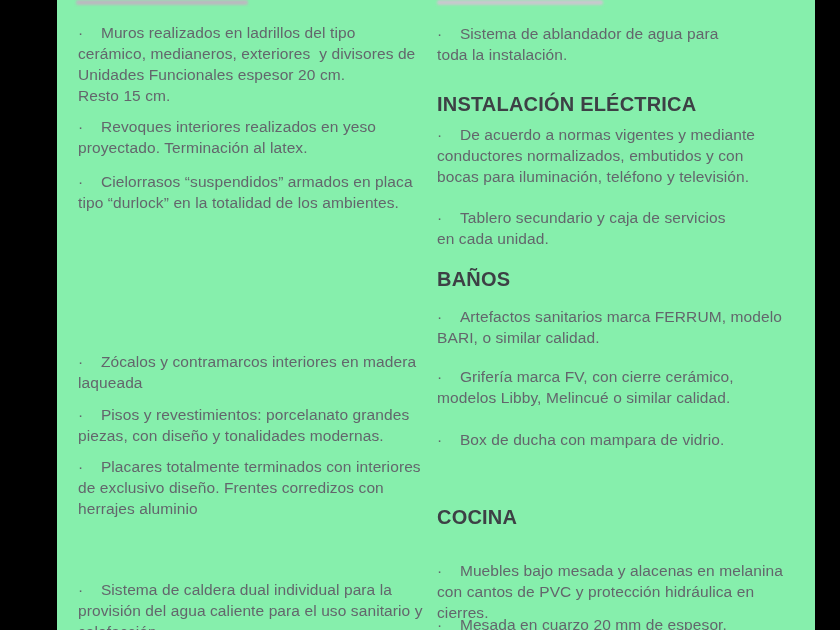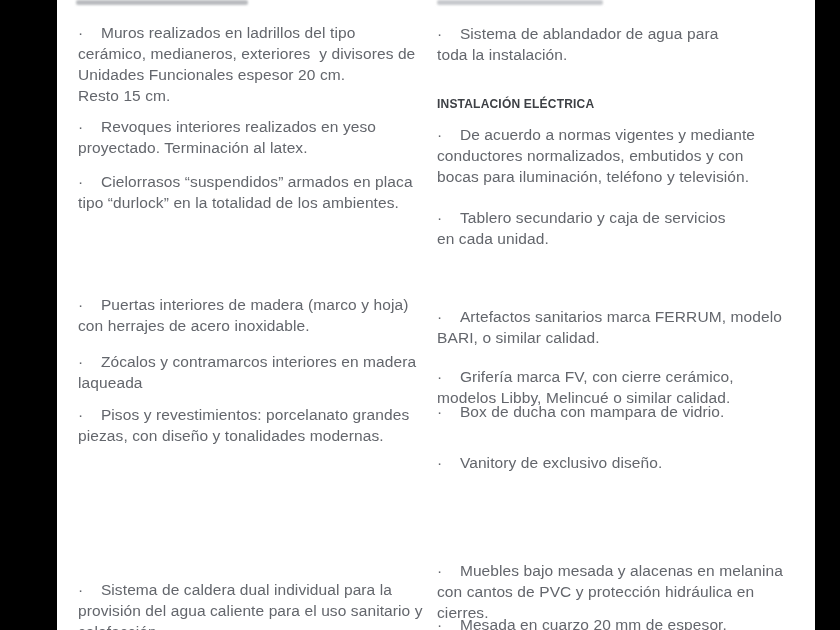--- a/index.html
+++ b/index.html
@@ -13,21 +13,21 @@
     position: relative;
     overflow: hidden;
     font-family: "Liberation Sans", sans-serif;
   }
   .paper {
     position: absolute;
     left: 57px;
     top: 0;
     width: 758px;
     height: 630px;
-    background: #ffffff;
+    background: #86efac;
     overflow: hidden;
   }
   .col {
     position: absolute;
     top: 0;
     height: 630px;
   }
   .col-left  { left: 21px;  width: 352px; }
   .col-right { left: 380px; width: 374px; }
   .block {
@@ -38,21 +38,21 @@
     white-space: pre-line;
     font-size: 15.5px;
     line-height: 21px;
     font-weight: 400;
     color: #63666c;
     letter-spacing: 0.1px;
   }
   .heading {
     font-weight: 700;
     color: #3d4045;
-    font-size: 12px;
+    font-size: 20px;
     letter-spacing: 0.2px;
     white-space: nowrap;
   }
   .fragment {
     position: absolute;
     top: 0;
     height: 5px;
     border-radius: 2px;
     filter: blur(0.8px);
   }
@@ -67,46 +67,48 @@
   <div class="col col-left">
     <div class="fragment fragment-left"></div>
     <p class="block" style="top:22px">·&nbsp;&nbsp;&nbsp;&nbsp;Muros realizados en ladrillos del tipo
 cerámico, medianeros, exteriores &nbsp;y divisores de
 Unidades Funcionales espesor 20 cm.
 Resto 15 cm.</p>
     <p class="block" style="top:171px">·&nbsp;&nbsp;&nbsp;&nbsp;Cielorrasos “suspendidos” armados en placa
 tipo “durlock” en la totalidad de los ambientes.</p>
     <p class="block" style="top:116px">·&nbsp;&nbsp;&nbsp;&nbsp;Revoques interiores realizados en yeso
 proyectado. Terminación al latex.</p>
-    <p class="block" style="top:294px">·&nbsp;&nbsp;&nbsp;&nbsp;Puertas interiores de madera (marco y hoja)
-con herrajes de acero inoxidable.</p>
     <p class="block" style="top:404px">·&nbsp;&nbsp;&nbsp;&nbsp;Pisos y revestimientos: porcelanato grandes
 piezas, con diseño y tonalidades modernas.</p>
     <p class="block" style="top:351px">·&nbsp;&nbsp;&nbsp;&nbsp;Zócalos y contramarcos interiores en madera
 laqueada</p>
+    <p class="block" style="top:456px">·&nbsp;&nbsp;&nbsp;&nbsp;Placares totalmente terminados con interiores
+de exclusivo diseño. Frentes corredizos con
+herrajes aluminio</p>
     <p class="block" style="top:579px">·&nbsp;&nbsp;&nbsp;&nbsp;Sistema de caldera dual individual para la
 provisión del agua caliente para el uso sanitario y
 calefacción</p>
   </div>
 
   <div class="col col-right">
     <div class="fragment fragment-right"></div>
     <p class="block" style="top:23px">·&nbsp;&nbsp;&nbsp;&nbsp;Sistema de ablandador de agua para
 toda la instalación.</p>
     <h2 class="block heading" style="top:94px">INSTALACIÓN ELÉCTRICA</h2>
     <p class="block" style="top:124px">·&nbsp;&nbsp;&nbsp;&nbsp;De acuerdo a normas vigentes y mediante
 conductores normalizados, embutidos y con
 bocas para iluminación, teléfono y televisión.</p>
     <p class="block" style="top:207px">·&nbsp;&nbsp;&nbsp;&nbsp;Tablero secundario y caja de servicios
 en cada unidad.</p>
+    <h2 class="block heading" style="top:269px">BAÑOS</h2>
     <p class="block" style="top:306px">·&nbsp;&nbsp;&nbsp;&nbsp;Artefactos sanitarios marca FERRUM, modelo
 BARI, o similar calidad.</p>
     <p class="block" style="top:366px">·&nbsp;&nbsp;&nbsp;&nbsp;Grifería marca FV, con cierre cerámico,
 modelos Libby, Melincué o similar calidad.</p>
-    <p class="block" style="top:401px">·&nbsp;&nbsp;&nbsp;&nbsp;Box de ducha con mampara de vidrio.</p>
-    <p class="block" style="top:452px">·&nbsp;&nbsp;&nbsp;&nbsp;Vanitory de exclusivo diseño.</p>
+    <p class="block" style="top:429px">·&nbsp;&nbsp;&nbsp;&nbsp;Box de ducha con mampara de vidrio.</p>
+    <h2 class="block heading" style="top:507px">COCINA</h2>
     <p class="block" style="top:560px">·&nbsp;&nbsp;&nbsp;&nbsp;Muebles bajo mesada y alacenas en melanina
 con cantos de PVC y protección hidráulica en
 cierres.</p>
     <p class="block" style="top:614px">·&nbsp;&nbsp;&nbsp;&nbsp;Mesada en cuarzo 20 mm de espesor.</p>
   </div>
 
 </div>
 
 </body></html>

